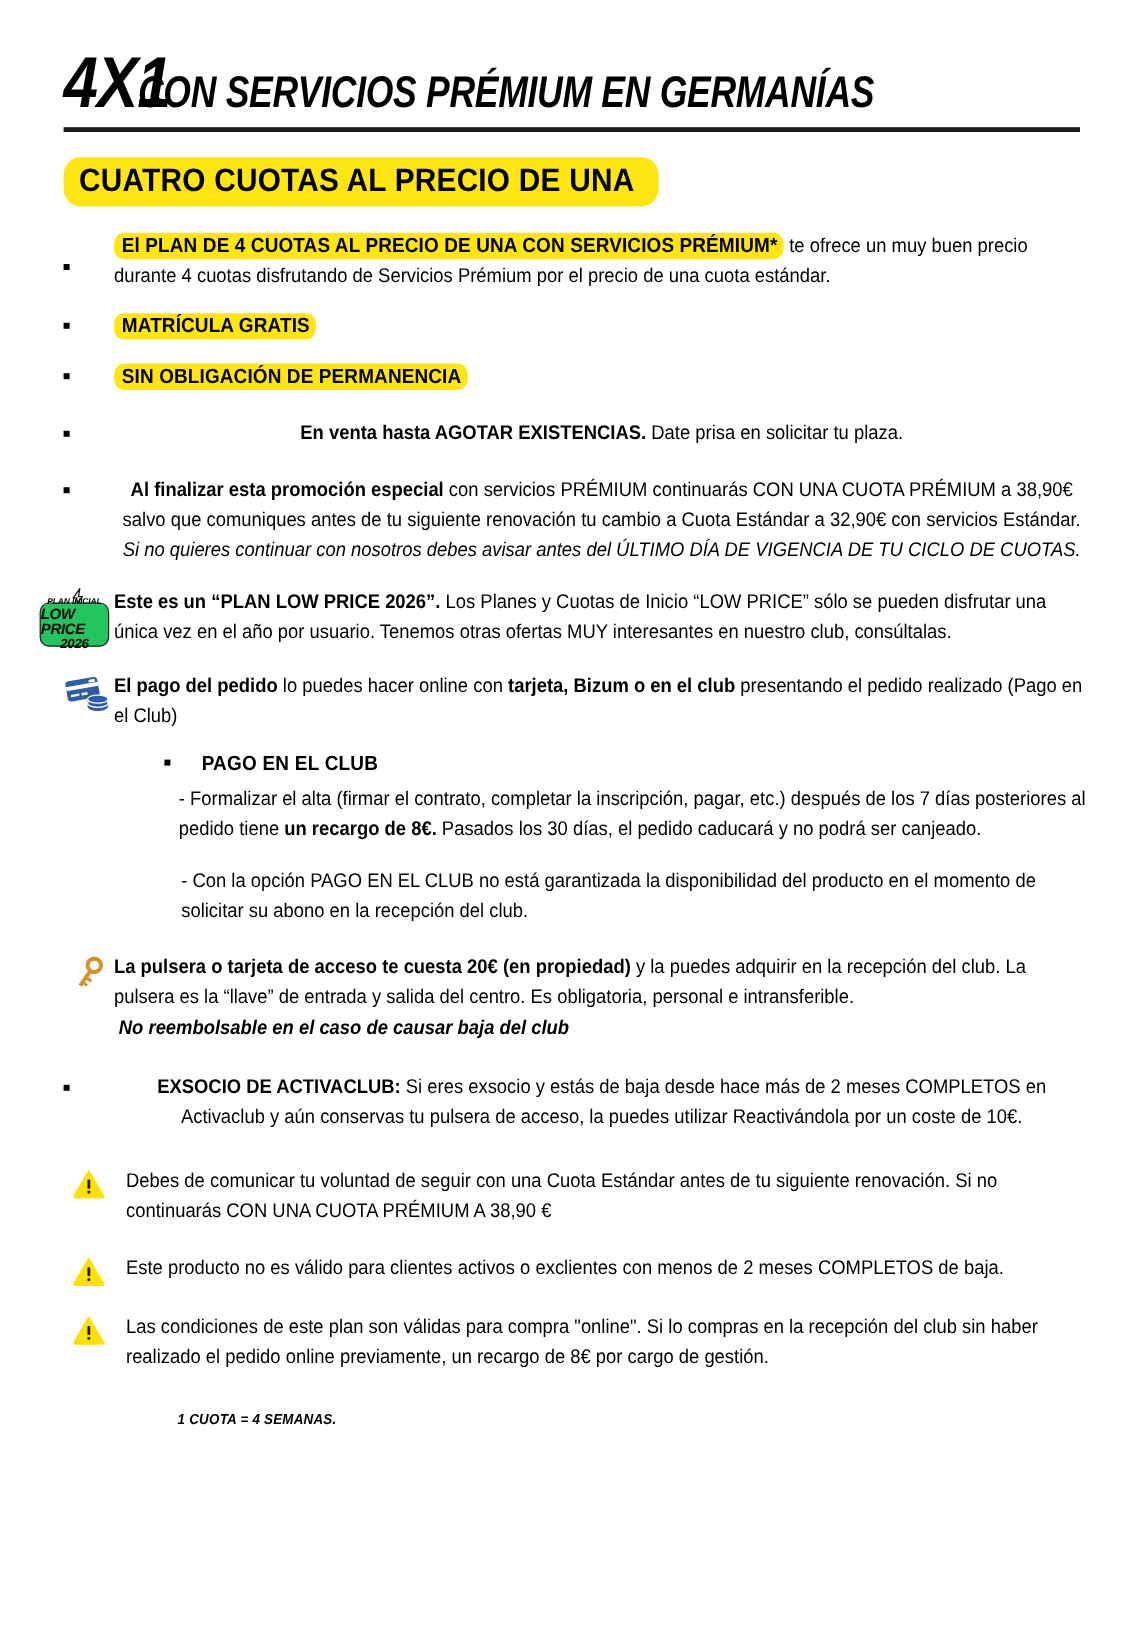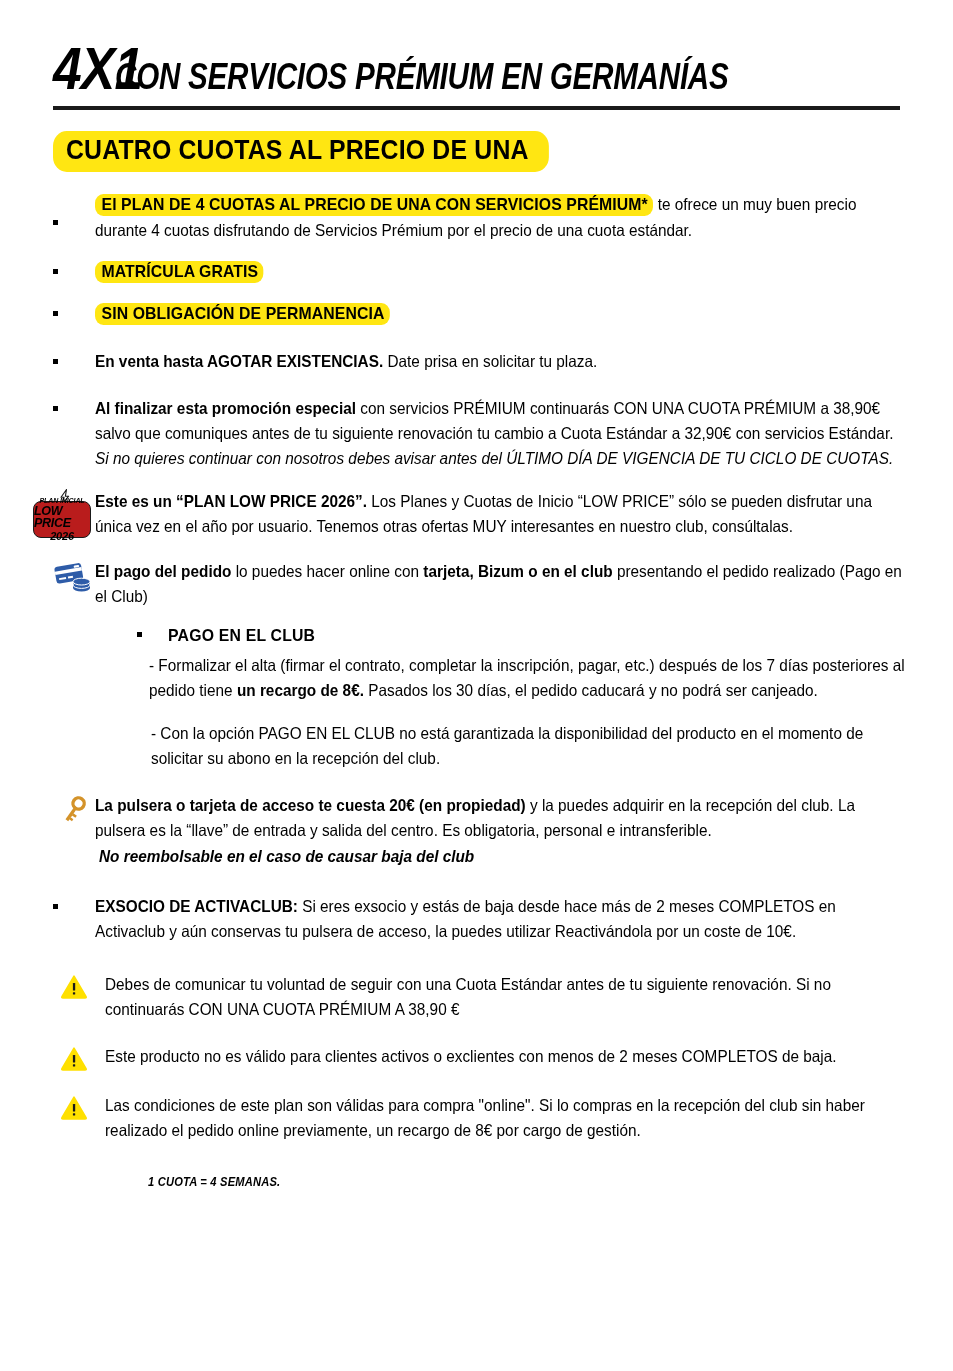--- a/index.html
+++ b/index.html
@@ -83,21 +83,21 @@
     padding: 12px 45px 0 53px;
     font-size: 16.5px;
     line-height: 1.52;
   }
   .bullet-row {
     display: flex;
     align-items: flex-start;
   }
   .bullet-row.gap-sm { margin-top: 8px; align-items: center; }
   .bullet-row.gap-md { margin-top: 16px; }
-  .bullet-row.gap-lg { margin-top: 22px; }
+  .bullet-row.gap-lg { margin-top: 22px; text-align: center; }
 
   .sq-bullet {
     flex: 0 0 auto;
     width: 5px;
     height: 5px;
     background: #000;
     margin: 10px 0 0 0;
   }
   .bullet-text {
     flex: 1 1 auto;
@@ -147,21 +147,21 @@
     height: 48px;
     margin-left: -22px;
   }
   .lp-box {
     position: absolute;
     left: 0; top: 10px;
     width: 58px; height: 37px;
     border: 1.6px solid #1a1a1a;
     border-radius: 8px;
     box-sizing: border-box;
-    background: #b91c1c;
+    background: #22c55e;
     display: flex;
     flex-direction: column;
     align-items: center;
     justify-content: center;
     line-height: 1;
   }
   .lp-l1 {
     font-family: "Liberation Sans Narrow", "Liberation Sans", sans-serif;
     font-weight: bold; font-style: italic;
     font-size: 7px; letter-spacing: -0.1px;

